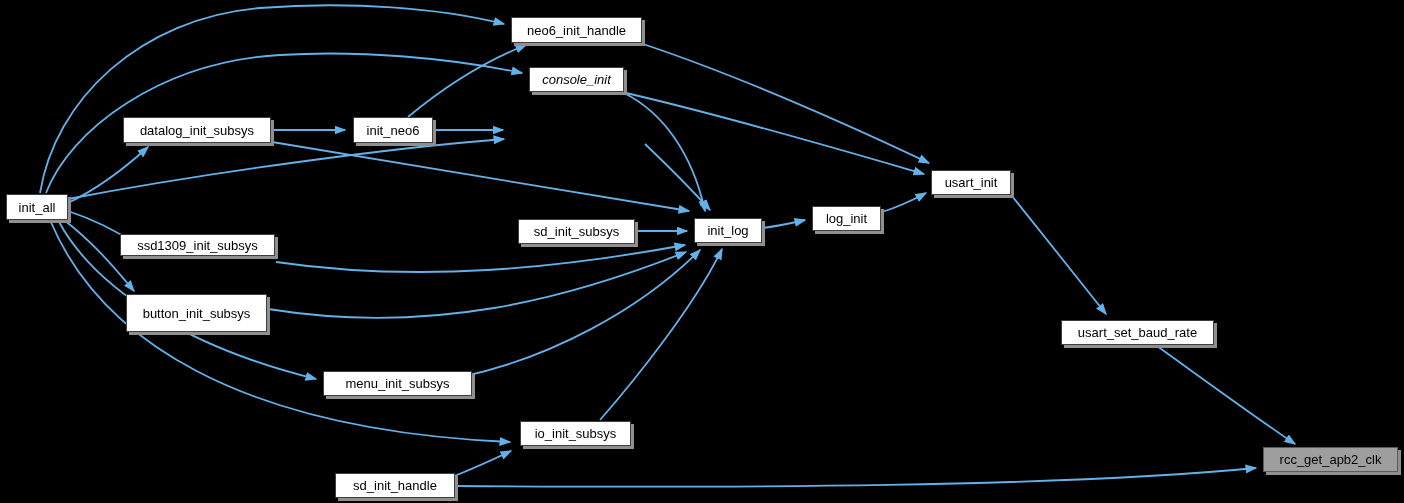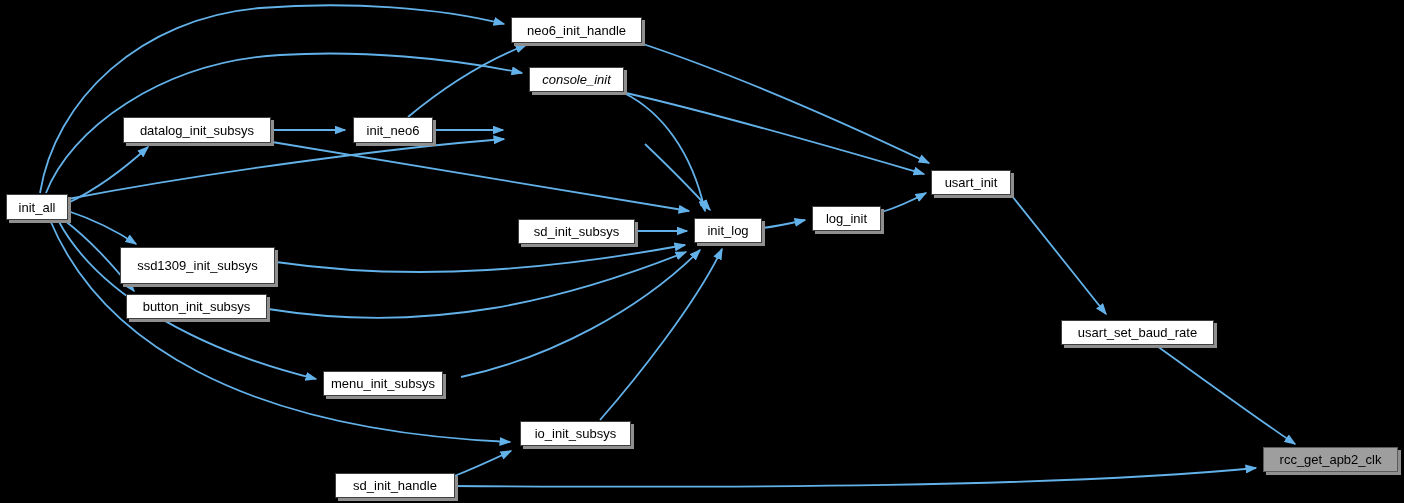--- a/index.html
+++ b/index.html
@@ -91,20 +91,20 @@
 
 <div class="node" style="left: 6px; top: 194px; width: 62px; height: 26px;">init_all</div>
     <div class="node" style="left: 511px; top: 17px; width: 131px; height: 26px;">neo6_init_handle</div>
     <div class="node" style="left: 529px; top: 67px; width: 95px; height: 25px; font-style: italic;">console_init</div>
     <div class="node" style="left: 123px; top: 117px; width: 148px; height: 26px;">datalog_init_subsys</div>
     <div class="node" style="left: 353px; top: 117px; width: 80px; height: 26px;">init_neo6</div>
     <div class="node" style="left: 518px; top: 219px; width: 117px; height: 25px; text-align: center;">sd_init_subsys</div>
     <div class="node" style="left: 694px; top: 218px; width: 68px; height: 25px;">init_log</div>
     <div class="node" style="left: 812px; top: 206px; width: 69px; height: 25px;">log_init</div>
     <div class="node" style="left: 931px; top: 170px; width: 80px; height: 25px;">usart_init</div>
-    <div class="node" style="left: 120px; top: 247px; width: 155px; height: 37px;">ssd1309_init_subsys</div>
-    <div class="node" style="left: 126px; top: 294px; width: 141px; height: 25px;">button_init_subsys</div>
-    <div class="node" style="left: 323px; top: 371px; width: 120px; height: 25px;">menu_init_subsys</div>
+    <div class="node" style="left: 120px; top: 234px; width: 155px; height: 22px;">ssd1309_init_subsys</div>
+    <div class="node" style="left: 126px; top: 294px; width: 141px; height: 38px;">button_init_subsys</div>
+    <div class="node" style="left: 323px; top: 371px; width: 149px; height: 25px;">menu_init_subsys</div>
     <div class="node" style="left: 520px; top: 421px; width: 111px; height: 25px;">io_init_subsys</div>
     <div class="node" style="left: 335px; top: 473px; width: 120px; height: 25px;">sd_init_handle</div>
     <div class="node" style="left: 1061px; top: 320px; width: 153px; height: 25px;">usart_set_baud_rate</div>
     <div class="node highlight" style="left: 1263px; top: 447px; width: 135px; height: 25px;">rcc_get_apb2_clk</div>
   </div>
 
 </body></html>

